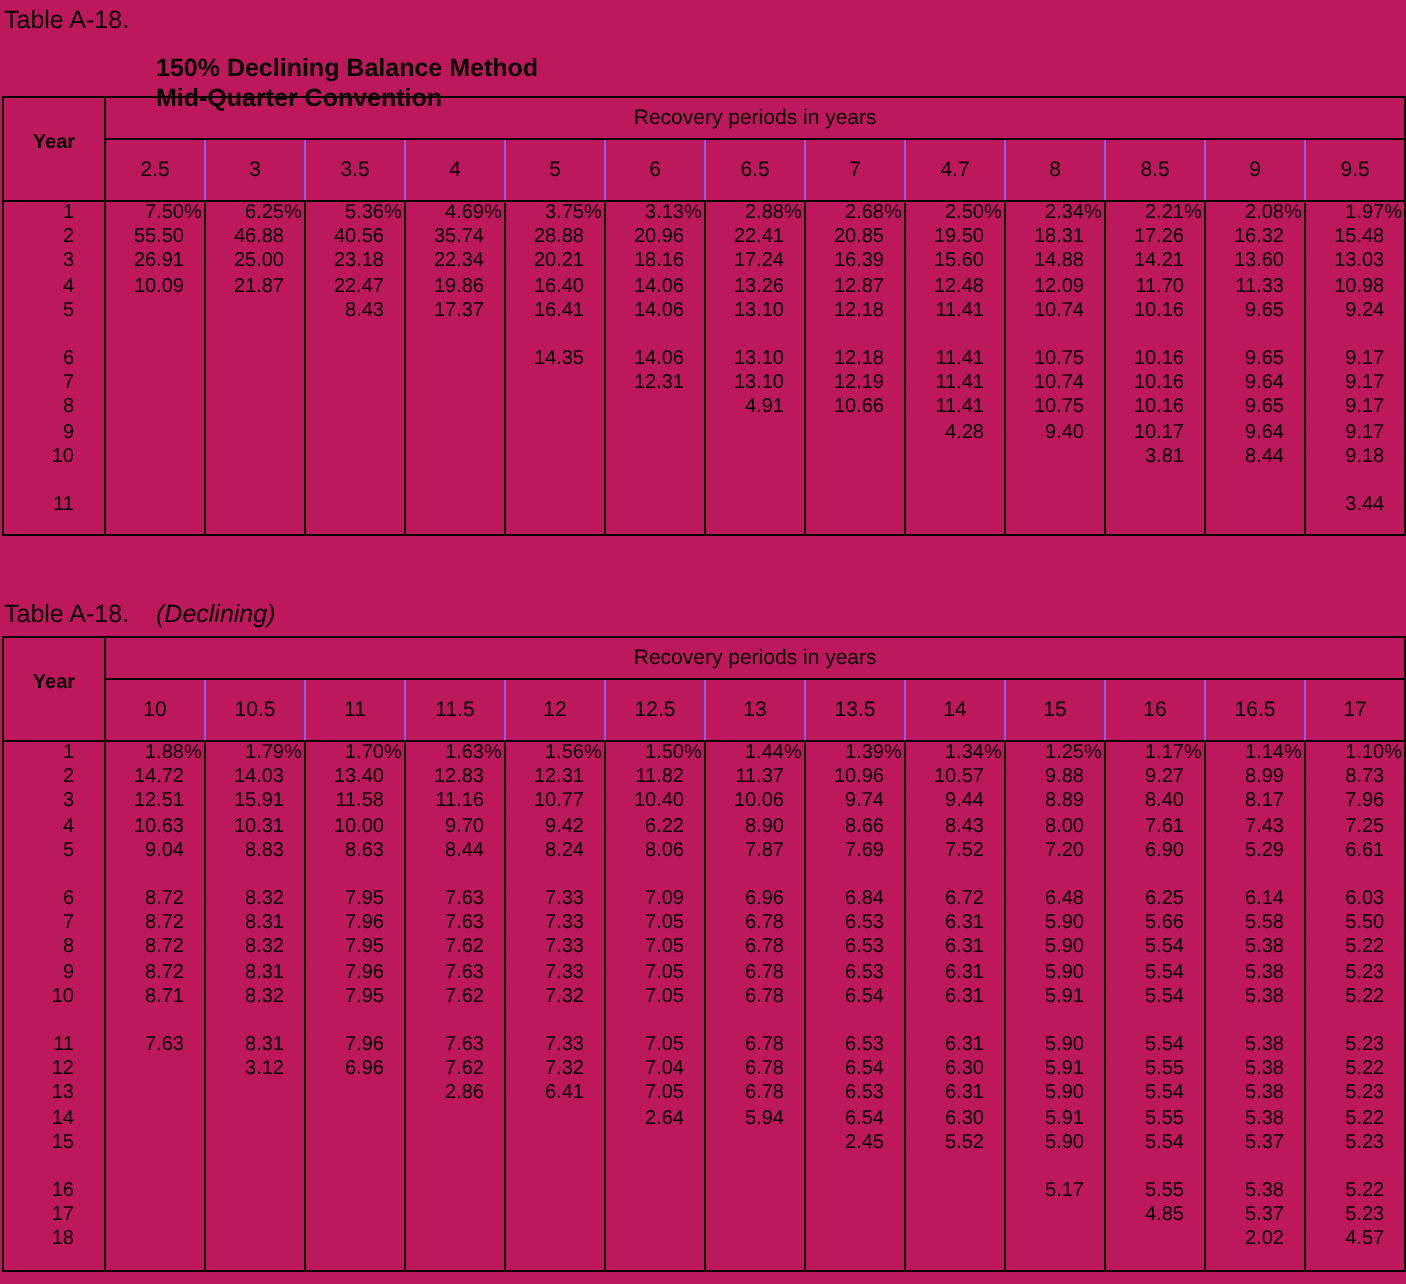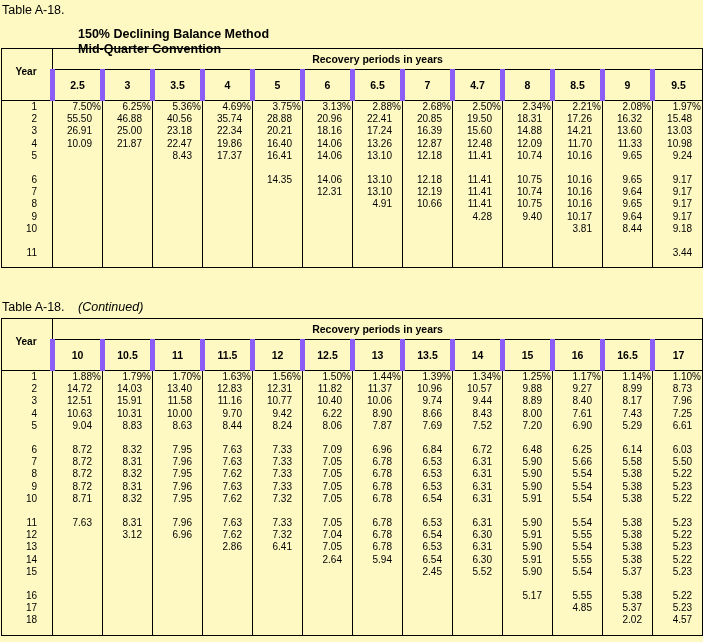--- a/index.html
+++ b/index.html
@@ -1,17 +1,17 @@
 <!DOCTYPE html>
 <html><head>
 <meta charset="utf-8">
 <style>
   html,body{margin:0;padding:0;background:#fff;}
   .page{
-    position:relative;width:703px;height:642px;background:#fef9c3;
+    position:relative;width:703px;height:642px;background:#be185d;
     font-family:"Liberation Sans",sans-serif;color:#000;overflow:hidden;
   }
   .title-block{position:absolute;left:2px;display:flex;font-size:12.5px;line-height:14.6px;}
   .title-main{top:3px;}
   .title-continued{top:300px;}
   .t-label{flex:0 0 76px;width:76px;}
   .t-lines{font-weight:bold;margin-top:24px;}
   .t-cont{font-style:italic;}
 
   table.dep{
@@ -21,26 +21,26 @@
   }
   #t0{top:48px;}
   #t1{top:318px;}
   th,td{margin:0;padding:0;}
   .year-head{
     border-right:1px solid #000;border-bottom:1px solid #000;
     font-weight:bold;font-size:10px;text-align:center;
     vertical-align:middle;padding-bottom:6px;
   }
   .span-head{
-    border-bottom:1px solid #000;font-weight:bold;font-size:10.5px;
+    border-bottom:1px solid #000;font-weight:normal;font-size:10.5px;
     text-align:center;height:20px;vertical-align:middle;
   }
   .col-head{
-    border-left:5px solid #8b5cf6;border-bottom:1px solid #000;
-    font-weight:bold;font-size:10.5px;text-align:center;
+    border-left:1px solid #8b5cf6;border-bottom:1px solid #000;
+    font-weight:normal;font-size:10.5px;text-align:center;
     vertical-align:middle;height:30px;
   }
   td.year{
     text-align:right;padding-right:15px;font-size:10px;
     height:12.2px;line-height:12.2px;
   }
   td.val{
     border-left:1px solid #000;text-align:right;padding-right:10px;
     font-size:10px;height:12.2px;line-height:12.2px;white-space:nowrap;
   }
@@ -322,21 +322,21 @@
           <td class="val"></td>
           <td class="val"></td>
           <td class="val"></td>
           <td class="val"></td>
         </tr>
       </tbody>
     </table>
 
   <div class="title-block title-continued">
     <span class="t-label">Table A-18.</span>
-    <span class="t-cont">(Continued)</span>
+    <span class="t-cont">(Declining)</span>
   </div>
 
   <table class="dep" id="t1">
       <colgroup>
         <col style="width:51px">
         <col style="width:50px">
         <col style="width:50px">
         <col style="width:50px">
         <col style="width:50px">
         <col style="width:50px">

